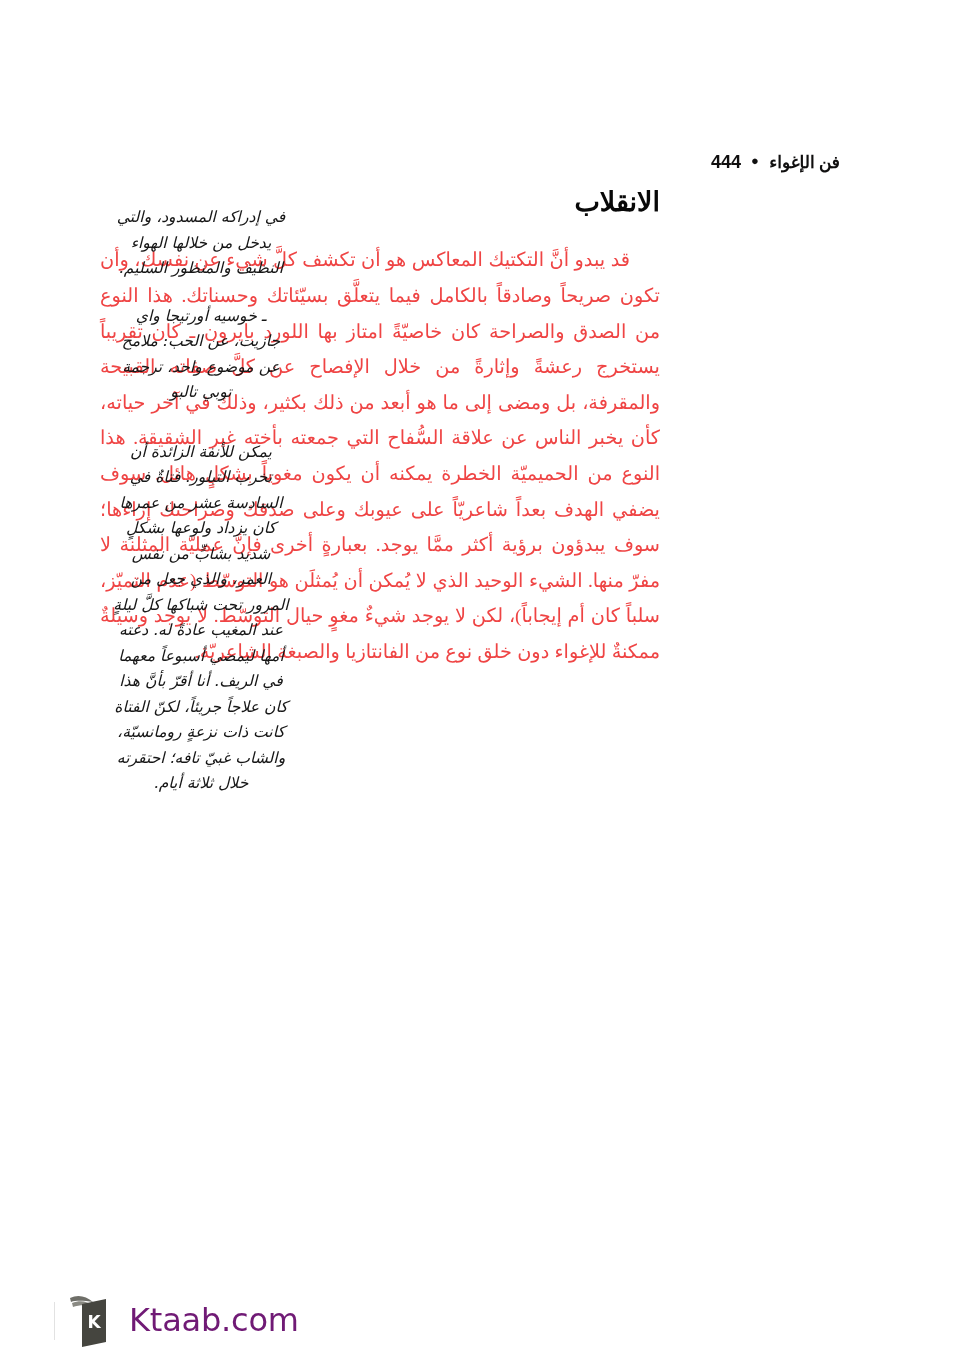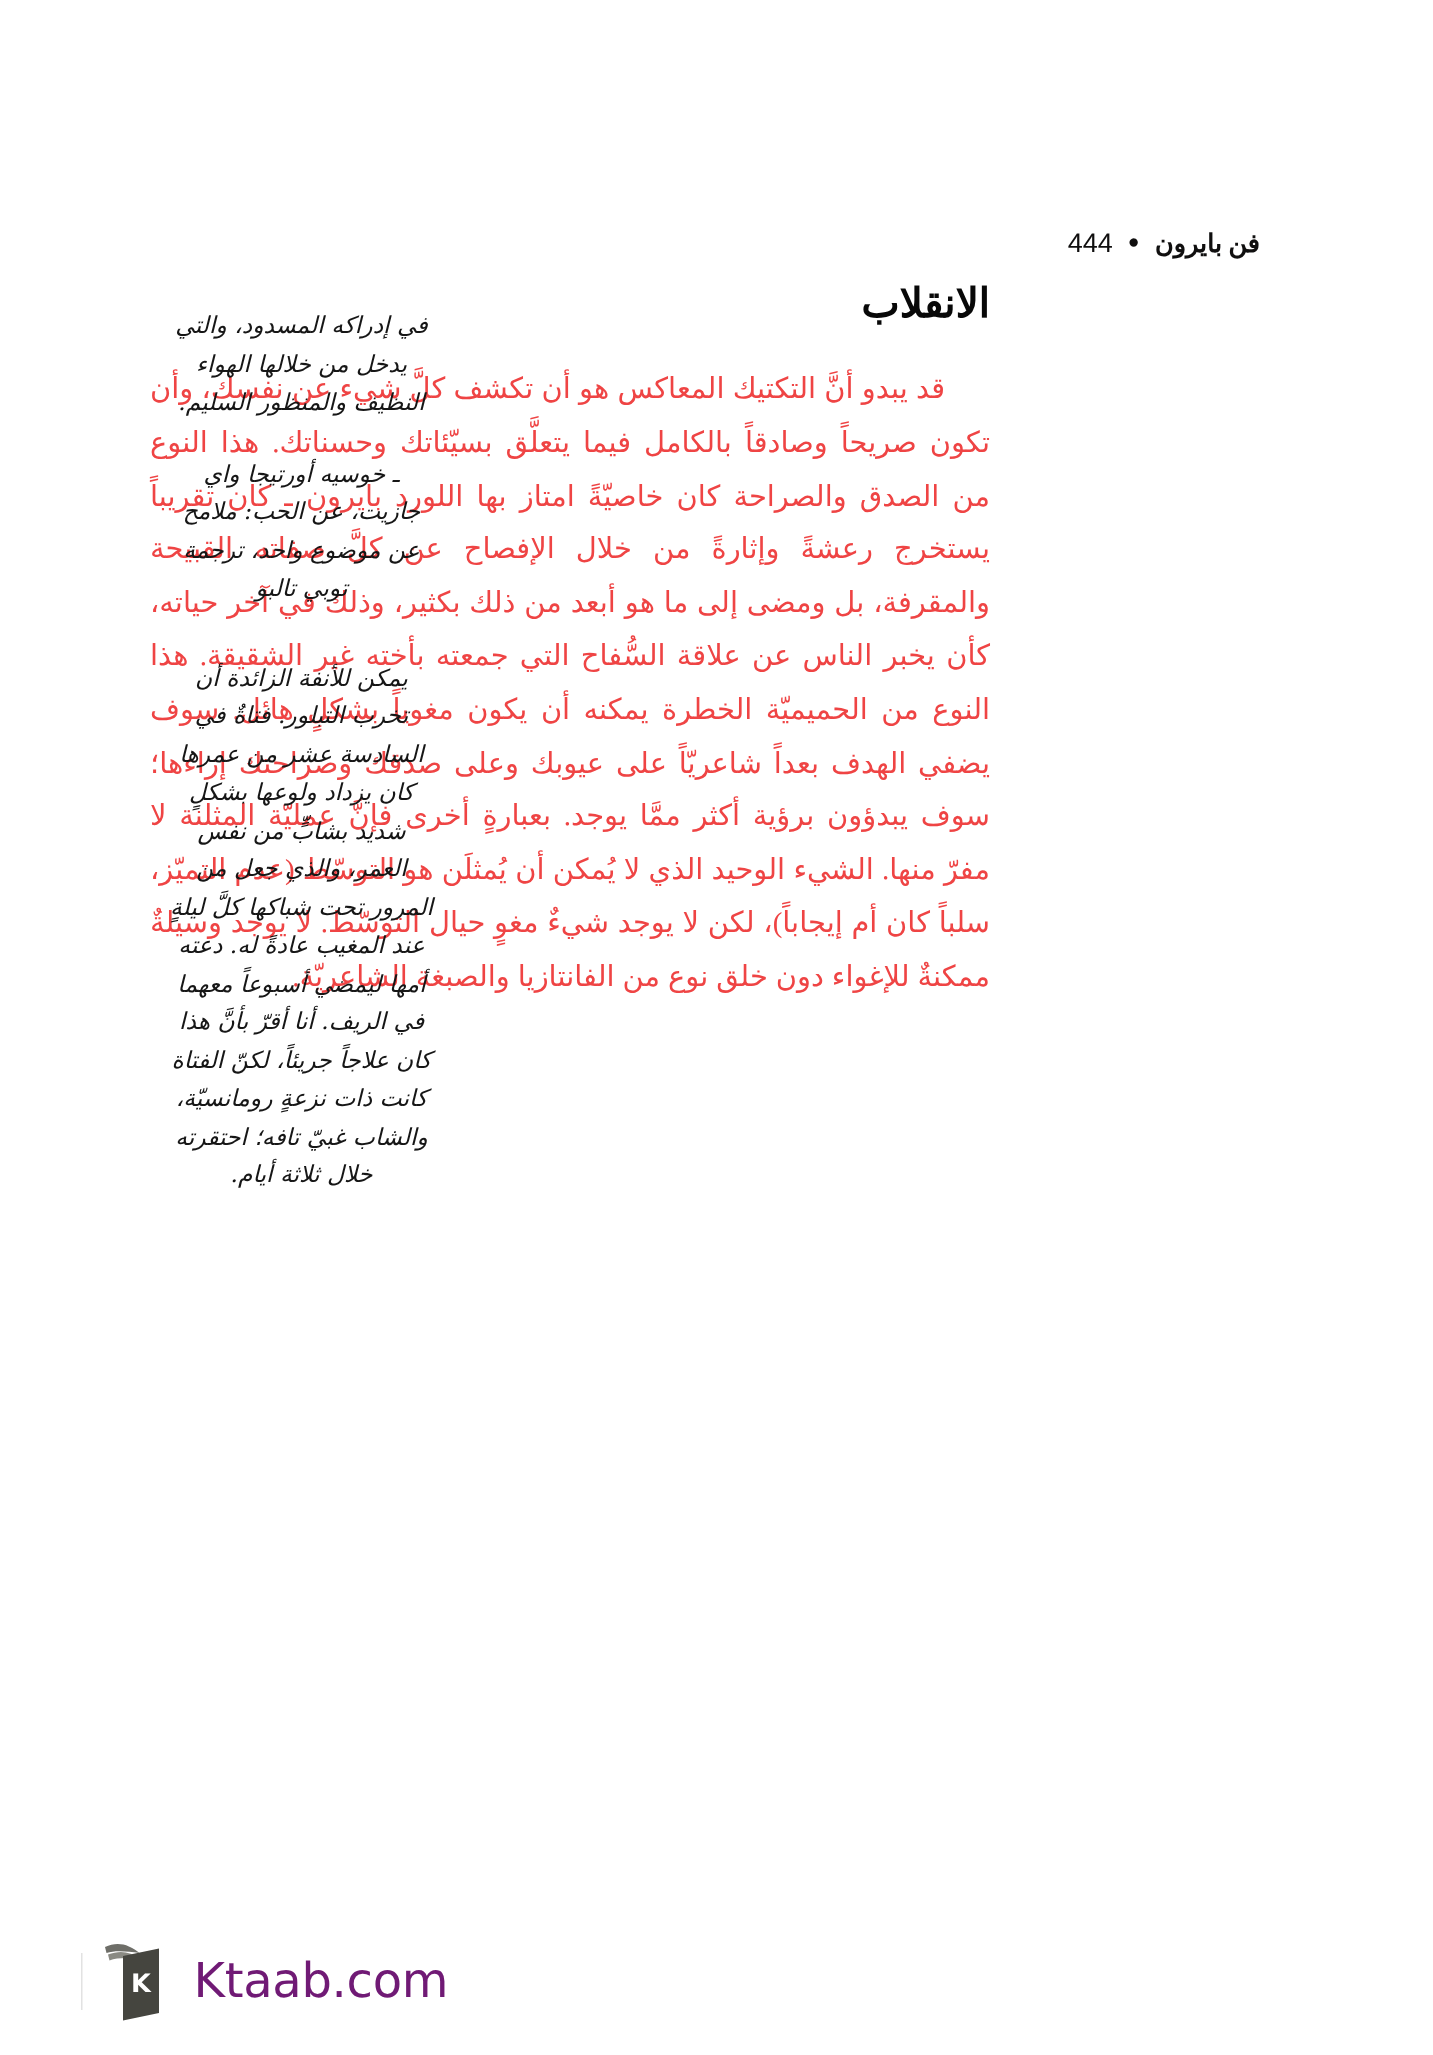--- a/index.html
+++ b/index.html
@@ -42,21 +42,21 @@
   }
   .running-head .rh-dot {
     font-size: 13px;
     line-height: 1;
     position: relative;
     top: -3px;
   }
   .running-head .rh-page {
     font-family: "Liberation Sans", sans-serif;
     font-size: 18px;
-    font-weight: 400;
+    font-weight: 700;
     letter-spacing: 0px;
   }
 
   
   .main-col {
     position: absolute;
     top: 186px;
     right: 295px;
     width: 560px;
     direction: rtl;
@@ -149,21 +149,21 @@
     height: 38px;
     background: #e2e2e2;
   }
 </style>
 </head>
 <body>
 
 <div id="page">
 
   <div class="running-head">
-    <span class="rh-title">فن بايرون</span>
+    <span class="rh-title">فن الإغواء</span>
     <span class="rh-dot">●</span>
     <span class="rh-page">444</span>
   </div>
 
   <div class="main-col">
     <h1 class="section-title">الانقلاب</h1>
     <p class="body-text"><span class="indent"></span><span>قد يبدو أنَّ التكتيك المعاكس هو أن تكشف كلَّ شيء عن نفسك، وأن تكون صريحاً وصادقاً بالكامل فيما يتعلَّق بسيّئاتك وحسناتك. هذا النوع من الصدق والصراحة كان خاصيّةً امتاز بها اللورد بايرون ـ كان تقريباً يستخرج رعشةً وإثارةً من خلال الإفصاح عن كلَّ صفاته القبيحة والمقرفة، بل ومضى إلى ما هو أبعد من ذلك بكثير، وذلك في آخر حياته، كأن يخبر الناس عن علاقة السُّفاح التي جمعته بأخته غير الشقيقة. هذا النوع من الحميميّة الخطرة يمكنه أن يكون مغوياً بشكلٍ هائل. سوف يضفي الهدف بعداً شاعريّاً على عيوبك وعلى صدقك وصراحتك إزاءها؛ سوف يبدؤون برؤية أكثر ممَّا يوجد. بعبارةٍ أخرى فإنَّ عمليّة المثلنة لا مفرّ منها. الشيء الوحيد الذي لا يُمكن أن يُمثلَن هو التوسّط (عدم التميّز، سلباً كان أم إيجاباً)، لكن لا يوجد شيءٌ مغوٍ حيال التوسّط. لا يوجد وسيلةٌ ممكنةٌ للإغواء دون خلق نوع من الفانتازيا والصبغة الشاعريّة.</span></p>
   </div>
 
   <div class="margin-col">

